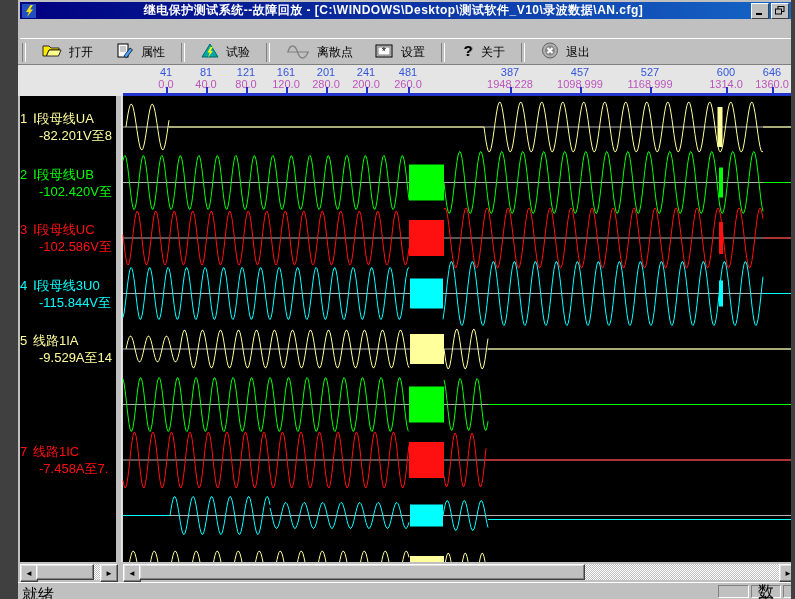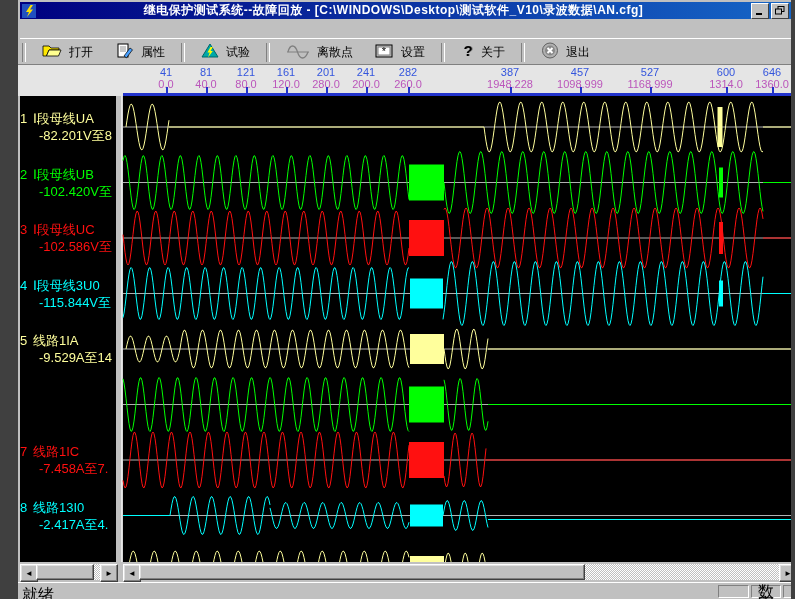--- a/index.html
+++ b/index.html
@@ -179,21 +179,21 @@
           <span class="s" style="color:#3355dd">201</span>
           <span class="t" style="color:#bb55bb">280.0</span>
         </div>
         <span class="rtick" style="left: 203px;"></span>
         <div class="rmark" style="left: 208px;">
           <span class="s" style="color:#3355dd">241</span>
           <span class="t" style="color:#bb55bb">200.0</span>
         </div>
         <span class="rtick" style="left: 243px;"></span>
         <div class="rmark" style="left: 250px;">
-          <span class="s" style="color:#3355dd">282</span>
+          <span class="s" style="color:#3355dd">481</span>
           <span class="t" style="color:#bb55bb">260.0</span>
         </div>
         <span class="rtick" style="left: 285px;"></span>
         <div class="rmark" style="left: 352px;">
           <span class="s" style="color:#3355dd">387</span>
           <span class="t" style="color:#bb55bb">1948.228</span>
         </div>
         <span class="rtick" style="left: 387px;"></span>
         <div class="rmark" style="left: 422px;">
           <span class="s" style="color:#3355dd">457</span>
@@ -235,24 +235,20 @@
         <div class="l1"><span class="n">4</span>Ⅰ段母线3U0</div>
         <div class="l2">-115.844V至</div>
       </div>
       <div class="chl" style="top: 236px; color: rgb(255, 255, 156);">
         <div class="l1"><span class="n">5</span>线路1IA</div>
         <div class="l2">-9.529A至14</div>
       </div>
       <div class="chl" style="top: 347px; color: rgb(255, 16, 16);">
         <div class="l1"><span class="n">7</span>线路1IC</div>
         <div class="l2">-7.458A至7.</div>
-      </div>
-      <div class="chl" style="top: 402.5px; color: rgb(0, 255, 255);">
-        <div class="l1"><span class="n">8</span>线路13I0</div>
-        <div class="l2">-2.417A至4.</div>
       </div>
     </div>
   <div class="splitter"></div>
 
   <div class="waves">
       <svg width="673" height="466" viewBox="104 96 673 466" style="display:block">
         <line x1="104.5" y1="96" x2="104.5" y2="562" stroke="#d8d8d8"></line>
         <line x1="105" y1="127" x2="776" y2="127" stroke="#b0b0b0"></line>
         <line x1="105" y1="182.5" x2="776" y2="182.5" stroke="#b0b0b0"></line>
         <line x1="105" y1="238" x2="776" y2="238" stroke="#b0b0b0"></line>

